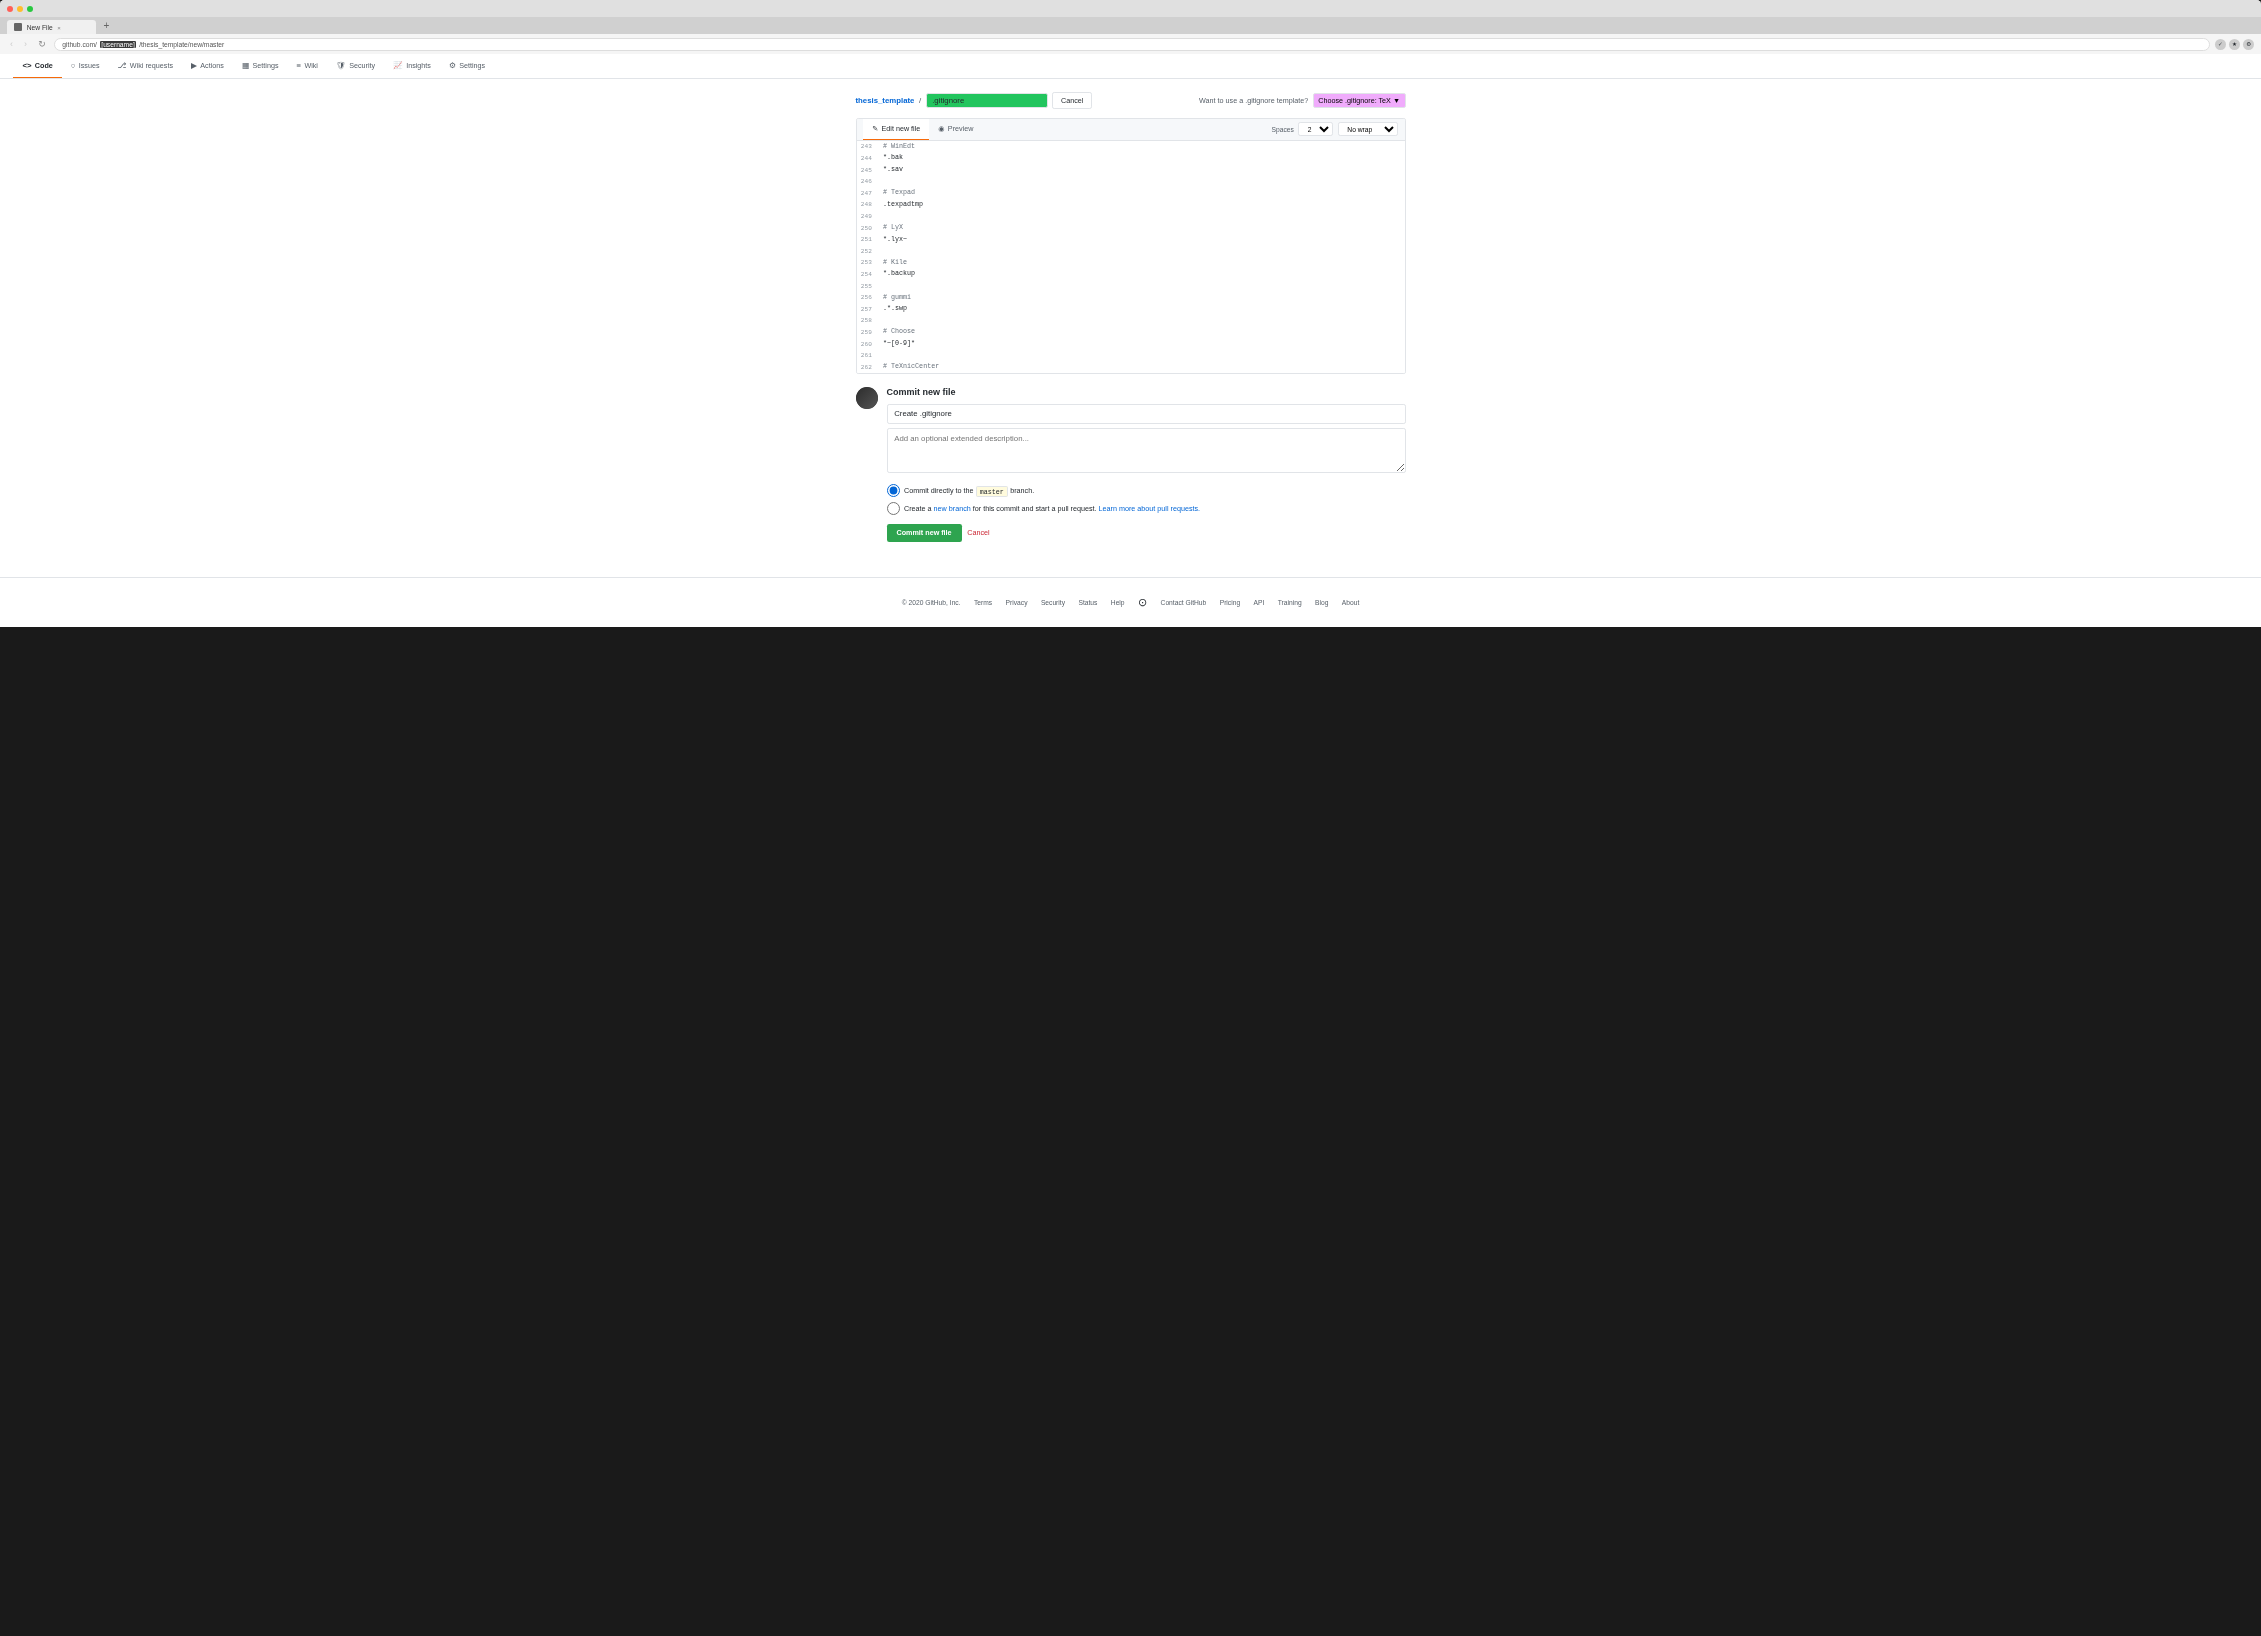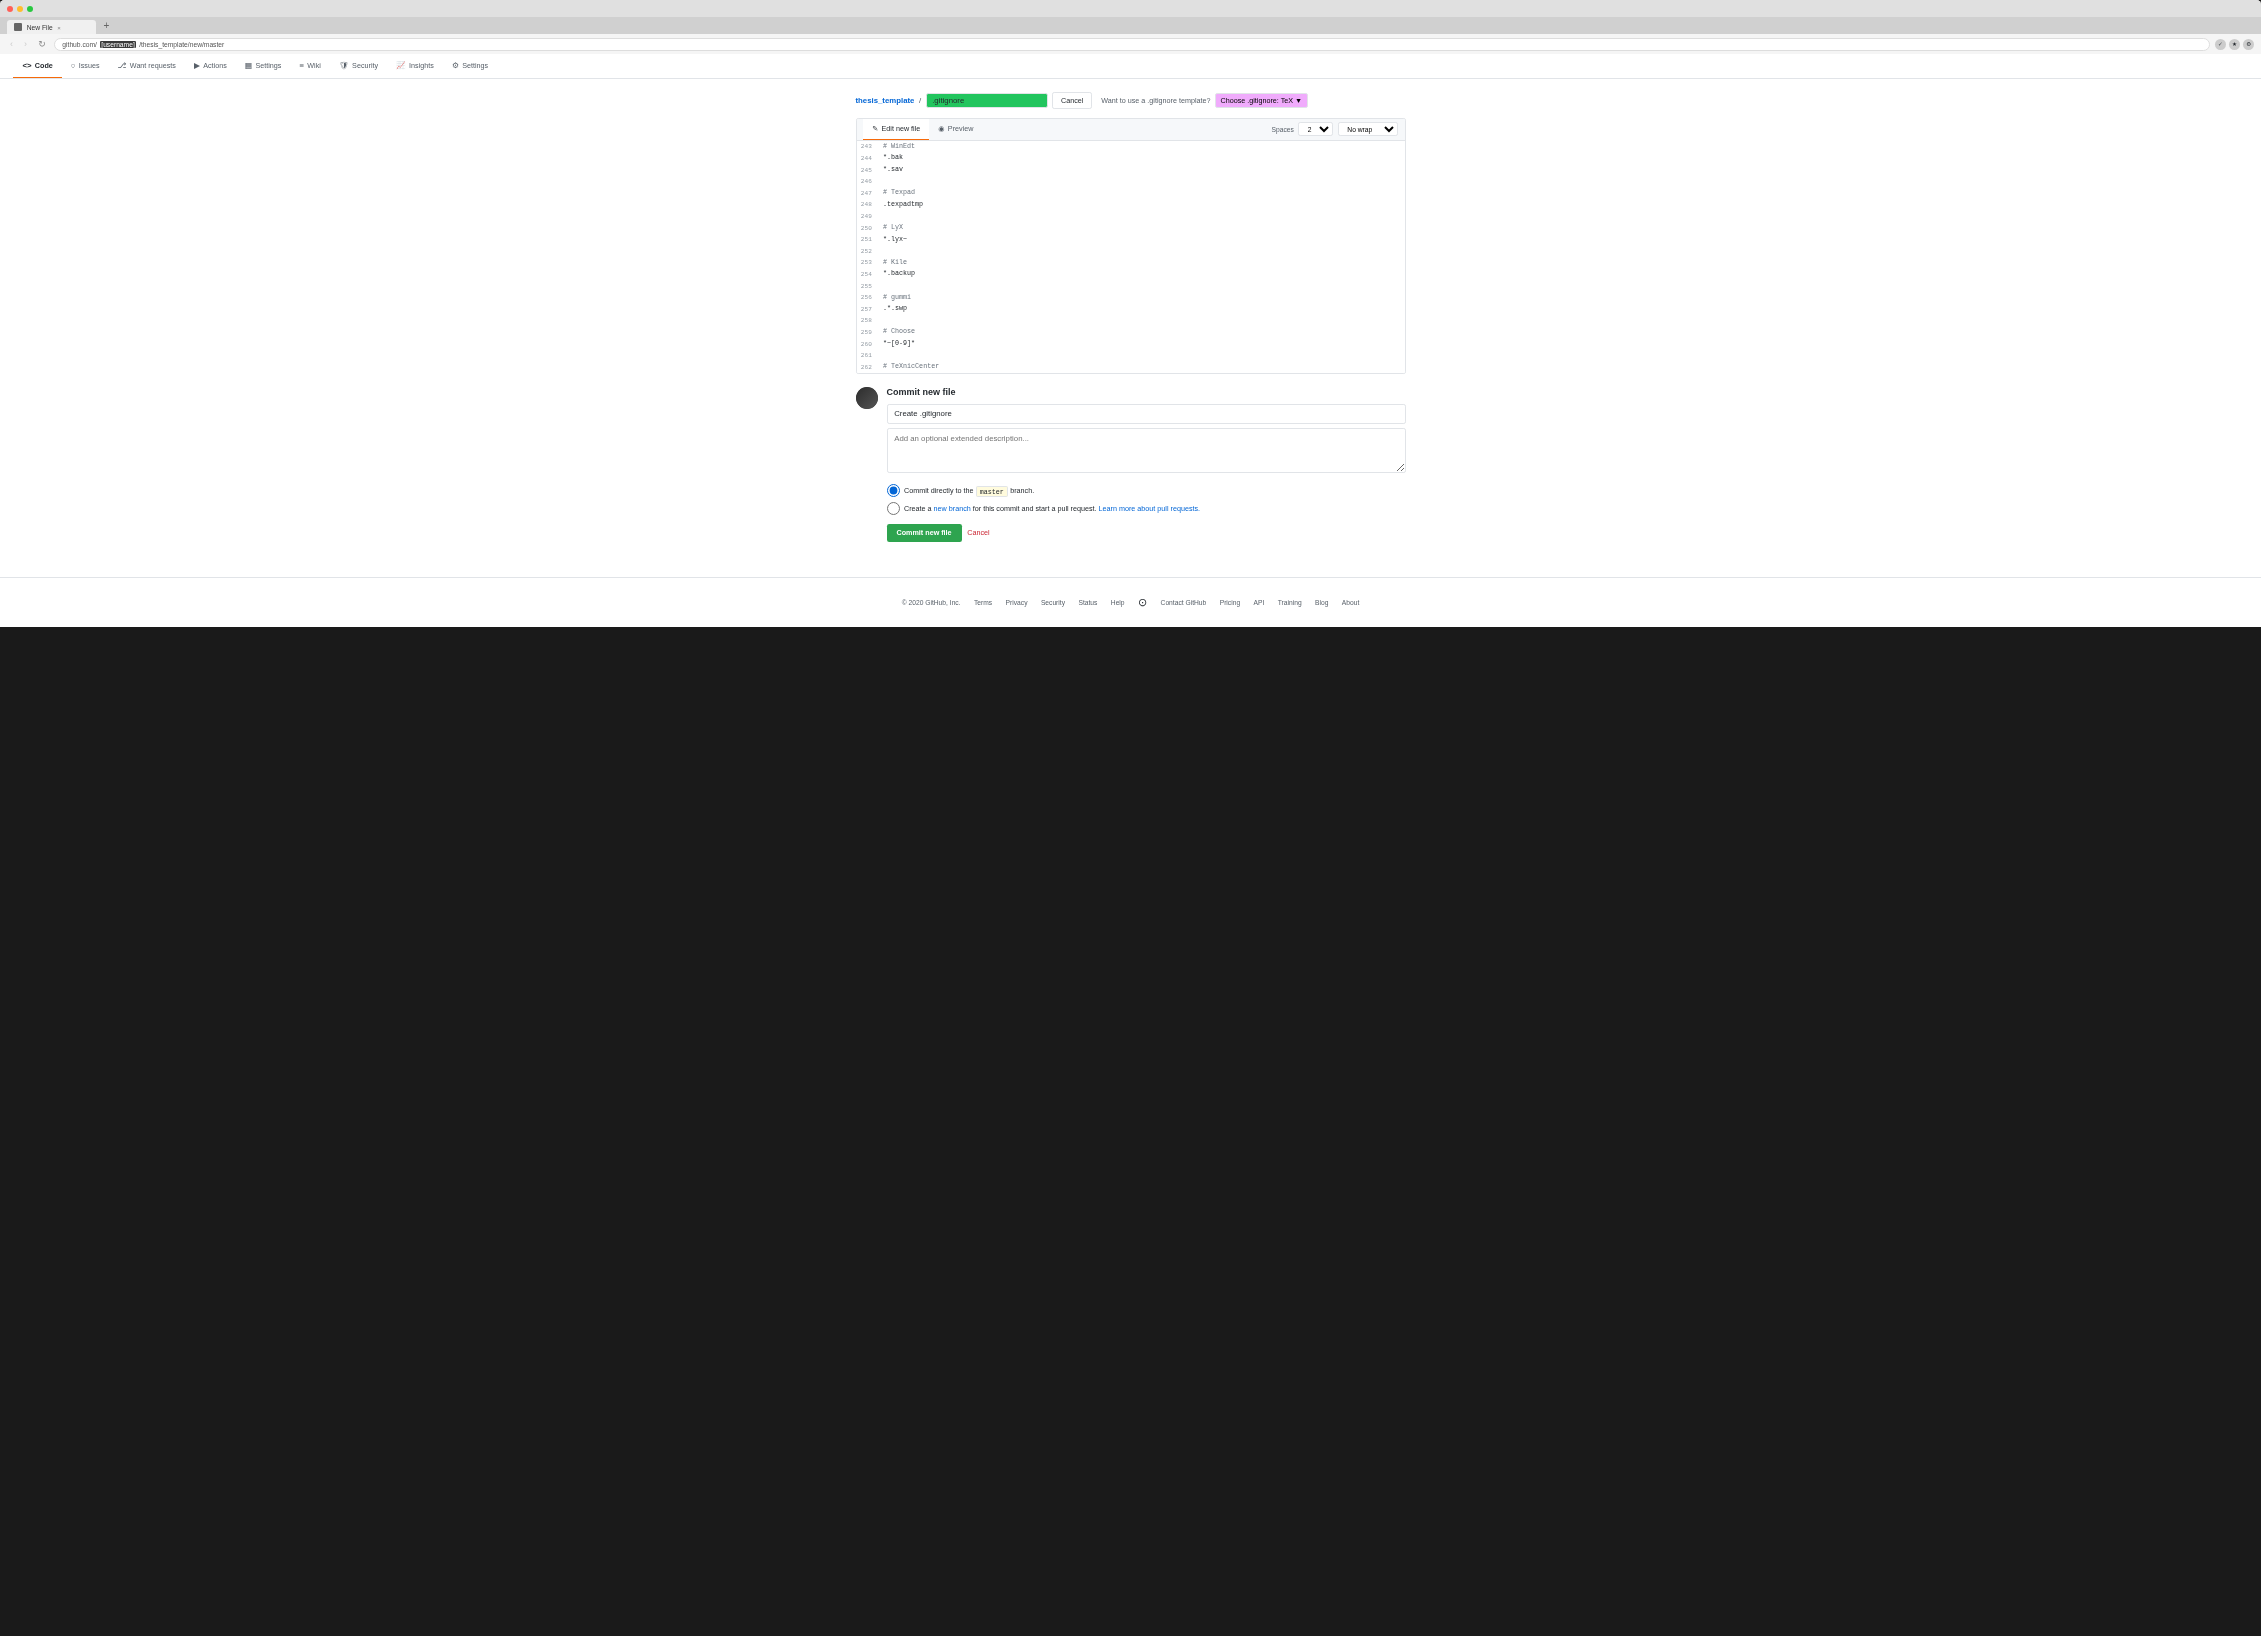--- a/index.html
+++ b/index.html
@@ -141,22 +141,22 @@
     .gh-content {
       max-width: 568px;
       margin: 0 auto;
       padding: 13.4px 9px;
     }
 
     
     .file-path-bar {
       display: flex;
       align-items: center;
+      justify-content: space-between;
       margin-bottom: 9px;
-      gap: 9px;
     }
     .file-path-left {
       display: flex;
       align-items: center;
       gap: 4.5px;
     }
     .repo-link {
       color: #0366d6;
       text-decoration: none;
       font-size: 7.8px;
@@ -448,21 +448,21 @@
       <a class="gh-nav-item active">
         <span class="gh-nav-icon">&lt;&gt;</span>
         <span>Code</span>
       </a>
       <a class="gh-nav-item">
         <span class="gh-nav-icon">○</span>
         <span>Issues</span>
       </a>
       <a class="gh-nav-item">
         <span class="gh-nav-icon">⎇</span>
-        <span>Want requests</span>
+        <span>Wiki requests</span>
       </a>
       <a class="gh-nav-item">
         <span class="gh-nav-icon">▶</span>
         <span>Actions</span>
       </a>
       <a class="gh-nav-item">
         <span class="gh-nav-icon">▦</span>
         <span>Settings</span>
       </a>
       <a class="gh-nav-item">

